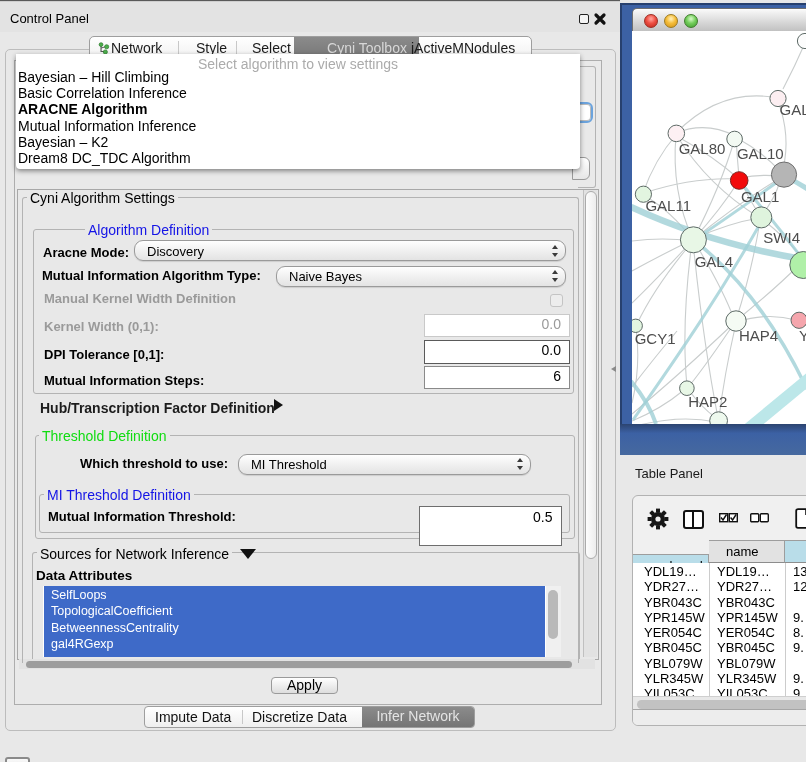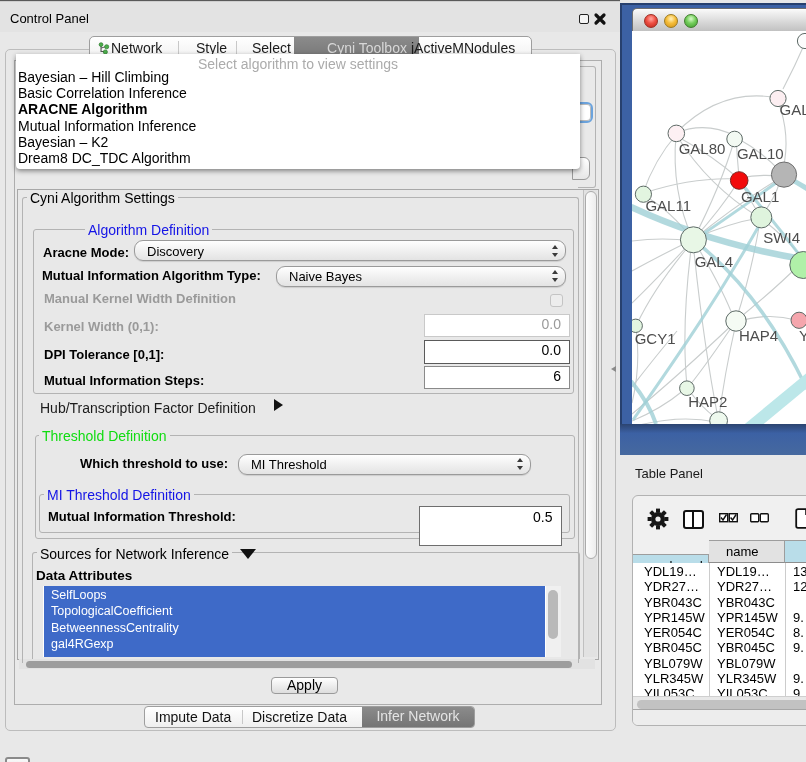--- a/index.html
+++ b/index.html
@@ -78,21 +78,21 @@
 
   <div class="abs b" style="left:44px;top:319px;color:#9a9a9a;">Kernel Width (0,1):</div>
   <div class="tfield" style="left:424px;top:314px;width:136px;height:20px;border:1px solid #c9c9c9;color:#9a9a9a;font-size:14px;padding:1px 8px 0 0;">0.0</div>
 
   <div class="abs b" style="left:44px;top:347px;">DPI Tolerance [0,1]:</div>
   <div class="tfield" style="left:424px;top:340px;width:136px;height:21px;border:1.5px solid #5a5a5a;font-size:14px;padding:1px 8px 0 0;">0.0</div>
 
   <div class="abs b" style="left:44px;top:373px;">Mutual Information Steps:</div>
   <div class="tfield" style="left:424px;top:366px;width:136px;height:20px;border:1px solid #8a8a8a;font-size:14px;padding:1px 8px 0 0;">6</div>
 
-  <div class="abs" style="left:40px;top:400px;color:#1c1c1c;font-size:14px;">Hub/Transcription Factor Definition</div>
+  <div class="abs" style="left:40px;top:400px;color:#1c1c1c;font-size:14px;font-weight:bold;">Hub/Transcription Factor Definition</div>
   <div class="abs" style="left:274px;top:399px;width:0;height:0;border-top:6px solid transparent;border-bottom:6px solid transparent;border-left:9px solid #111;"></div>
 
   <div class="groupbox" style="left:35px;top:435px;width:538px;height:102px;"></div>
   <div class="gtitle" style="left:39px;top:428px;color:#10dc10;text-align:center;">Threshold Definition</div>
 
   <div class="abs b" style="left:80px;top:456px;">Which threshold to use:</div>
   <div class="combo" style="left:238px;top:454px;width:291px;height:18.5px;">
       <span class="ctext">MI Threshold</span>
       <span class="carr"></span>
     </div>

